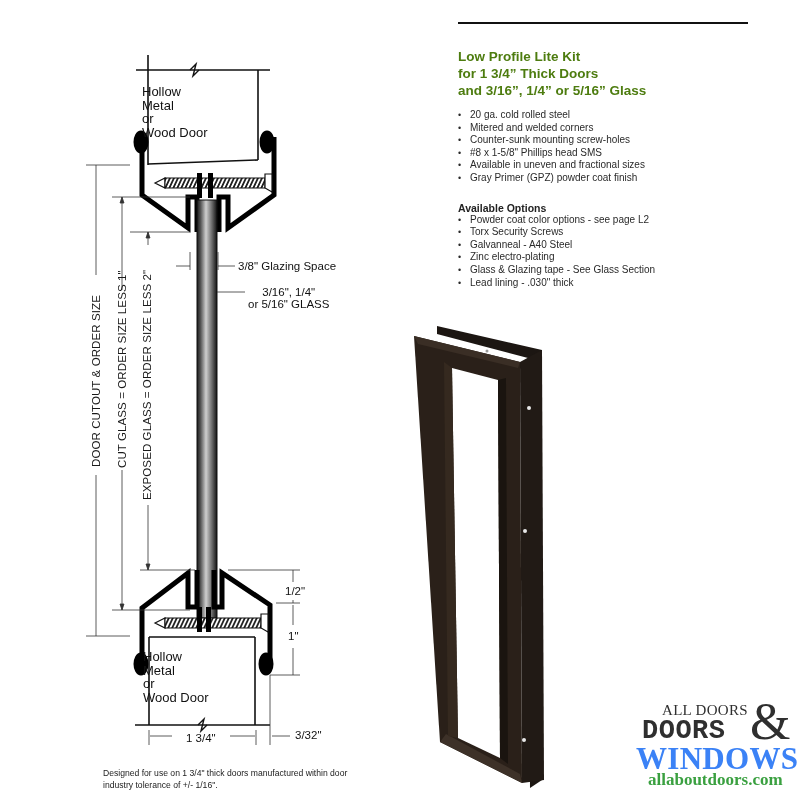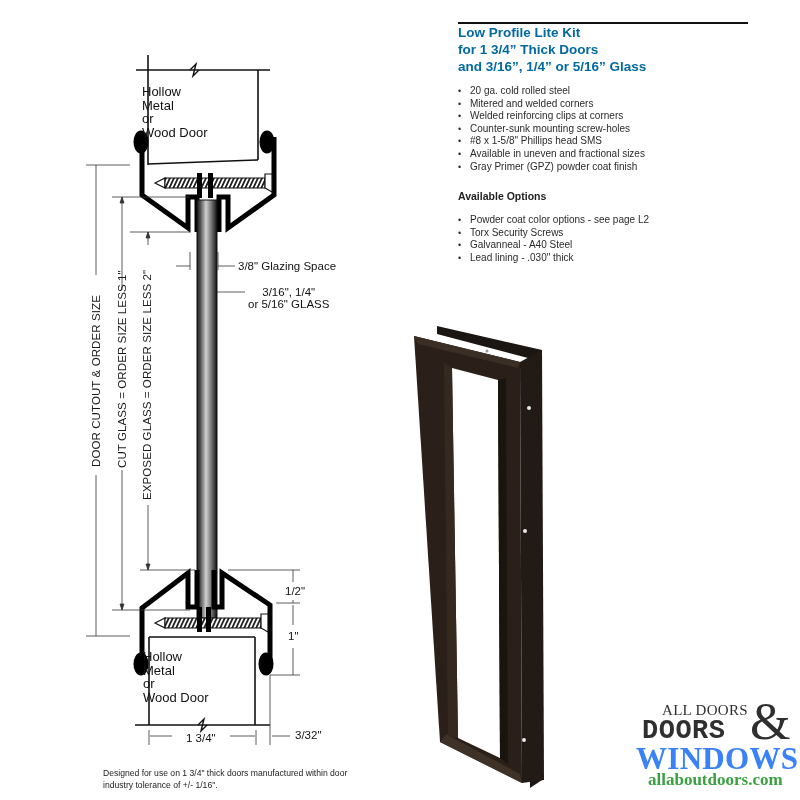--- a/index.html
+++ b/index.html
@@ -6,26 +6,26 @@
     body { width: 800px; height: 800px; position: relative; overflow: hidden; font-family: "Liberation Sans", sans-serif; color: #1a1a1a; }
     .diagram { position: absolute; left: 0; top: 0; width: 440px; height: 800px; }
     .diagram svg { position: absolute; left: 0; top: 0; }
     .dtext { position: absolute; font-family: "Liberation Sans", sans-serif; color: #111; line-height: 1.05; }
     .door-label { text-align: left; font-size: 13px; width: 120px; }
     .dim { font-size: 11.5px; white-space: nowrap; }
     .vert { position: absolute; font-size: 11.5px; white-space: nowrap; transform-origin: left top; transform: rotate(-90deg); letter-spacing: 0.1px; }
     .footnote { position: absolute; left: 103px; top: 767px; font-size: 8.6px; line-height: 12px; color: #222; width: 260px; }
     .spec { position: absolute; left: 458px; top: 22px; width: 320px; }
     .spec-rule { height: 2px; background: #111; width: 290px; margin-left: 0; }
-    .spec-title { font-weight: bold; font-size: 13.5px; line-height: 17px; margin-top: 0; color: #0369a1; }
+    .spec-title { font-weight: bold; font-size: 13.5px; line-height: 17px; margin-top: 24px; color: #4d7c0f; }
     .bullets { list-style: none; margin: 10px 0 0 0; padding: 0; font-size: 10px; line-height: 12.6px; color: #2a2a2a; }
     .bullets li { position: relative; padding-left: 12px; }
     .bullets li::before { content: "•"; position: absolute; left: 0; top: 0; font-size: 9px; }
     .opt-title { font-weight: bold; font-size: 10.5px; margin-top: 17px; color: #222; }
-    .bullets.opts { margin-top: 12px; }
+    .bullets.opts { margin-top: 0; }
     .product { position: absolute; left: 400px; top: 318px; width: 200px; height: 470px; }
     .logo { position: absolute; left: 630px; top: 700px; width: 170px; text-align: right; }
     .logo .l1 { font-family: "Liberation Serif", serif; font-size: 15px; color: #2f2f2f; letter-spacing: 0.3px; position: absolute; left: 32px; top: 2px; }
     .logo .l2 { font-family: Liberation Mono, monospace; font-weight: bold; font-size: 27px; color: #2f2f2f; position: absolute; left: 12px; top: 16px; letter-spacing: 0.5px; }
     .logo .amp { font-family: "Liberation Serif", serif; font-size: 52px; color: #2f2f2f; position: absolute; left: 120px; top: -8px; }
     .logo .l3 { font-family: "Liberation Serif", serif; font-weight: bold; font-size: 31px; color: #3b82f6; position: absolute; left: 6px; top: 41px; letter-spacing: 0.3px; }
     .logo .url { font-family: "Liberation Serif", serif; font-weight: bold; font-size: 17px; color: #3aa040; position: absolute; left: 18px; top: 70px; text-align: right; }
   </style>
 </head>
 <body>
@@ -173,31 +173,32 @@
 <div class="spec">
   <div class="spec-rule"></div>
   <div class="spec-title">
     <div>Low Profile Lite Kit</div>
     <div>for 1 3/4” Thick Doors</div>
     <div>and 3/16”, 1/4” or 5/16” Glass</div>
   </div>
   <ul class="bullets">
     <li>20 ga. cold rolled steel</li>
     <li>Mitered and welded corners</li>
-    <li>Welded reinforcing clips at corners</li>
     <li>Counter-sunk mounting screw-holes</li>
     <li>#8 x 1-5/8" Phillips head SMS</li>
     <li>Available in uneven and fractional sizes</li>
     <li>Gray Primer (GPZ) powder coat finish</li>
   </ul>
   <div class="opt-title">Available Options</div>
   <ul class="bullets opts">
     <li>Powder coat color options - see page L2</li>
     <li>Torx Security Screws</li>
     <li>Galvanneal - A40 Steel</li>
+    <li>Zinc electro-plating</li>
+    <li>Glass &amp; Glazing tape - See Glass Section</li>
     <li>Lead lining - .030" thick</li>
   </ul>
 </div>
 
 <div class="product">
   <svg width="200" height="470" viewBox="0 0 200 470">
 
     <polygon points="37,8 142,32 142,462 130,470 128,40 37,16" fill="#1c1612"></polygon>
 
     <polygon points="14,18 120,44 122,465 40,424" fill="#2a2019"></polygon>

